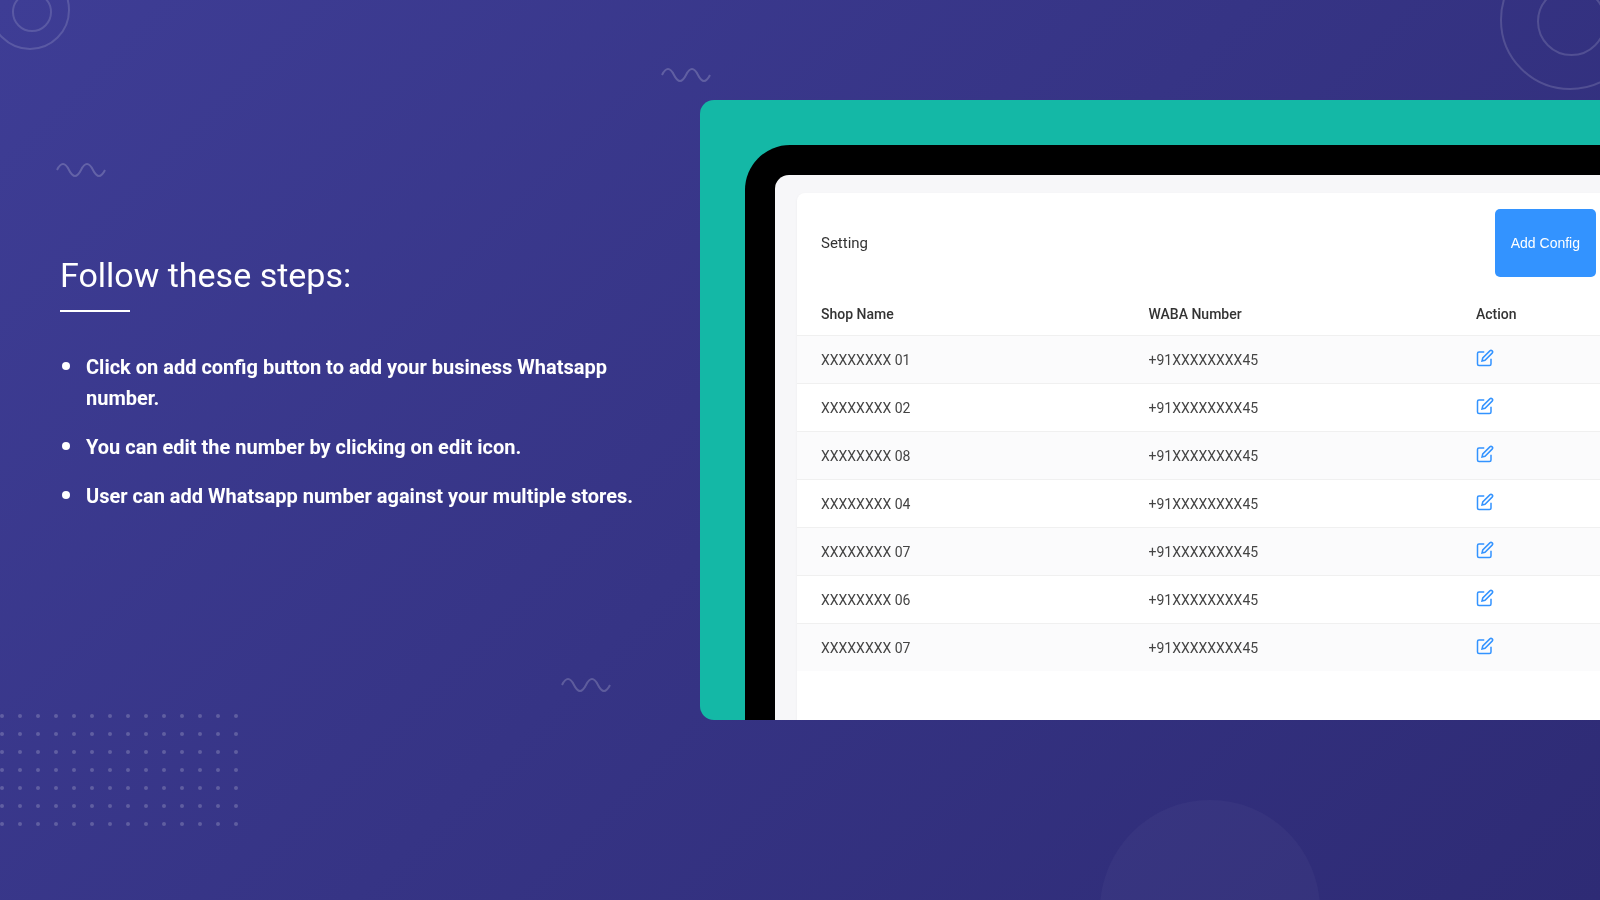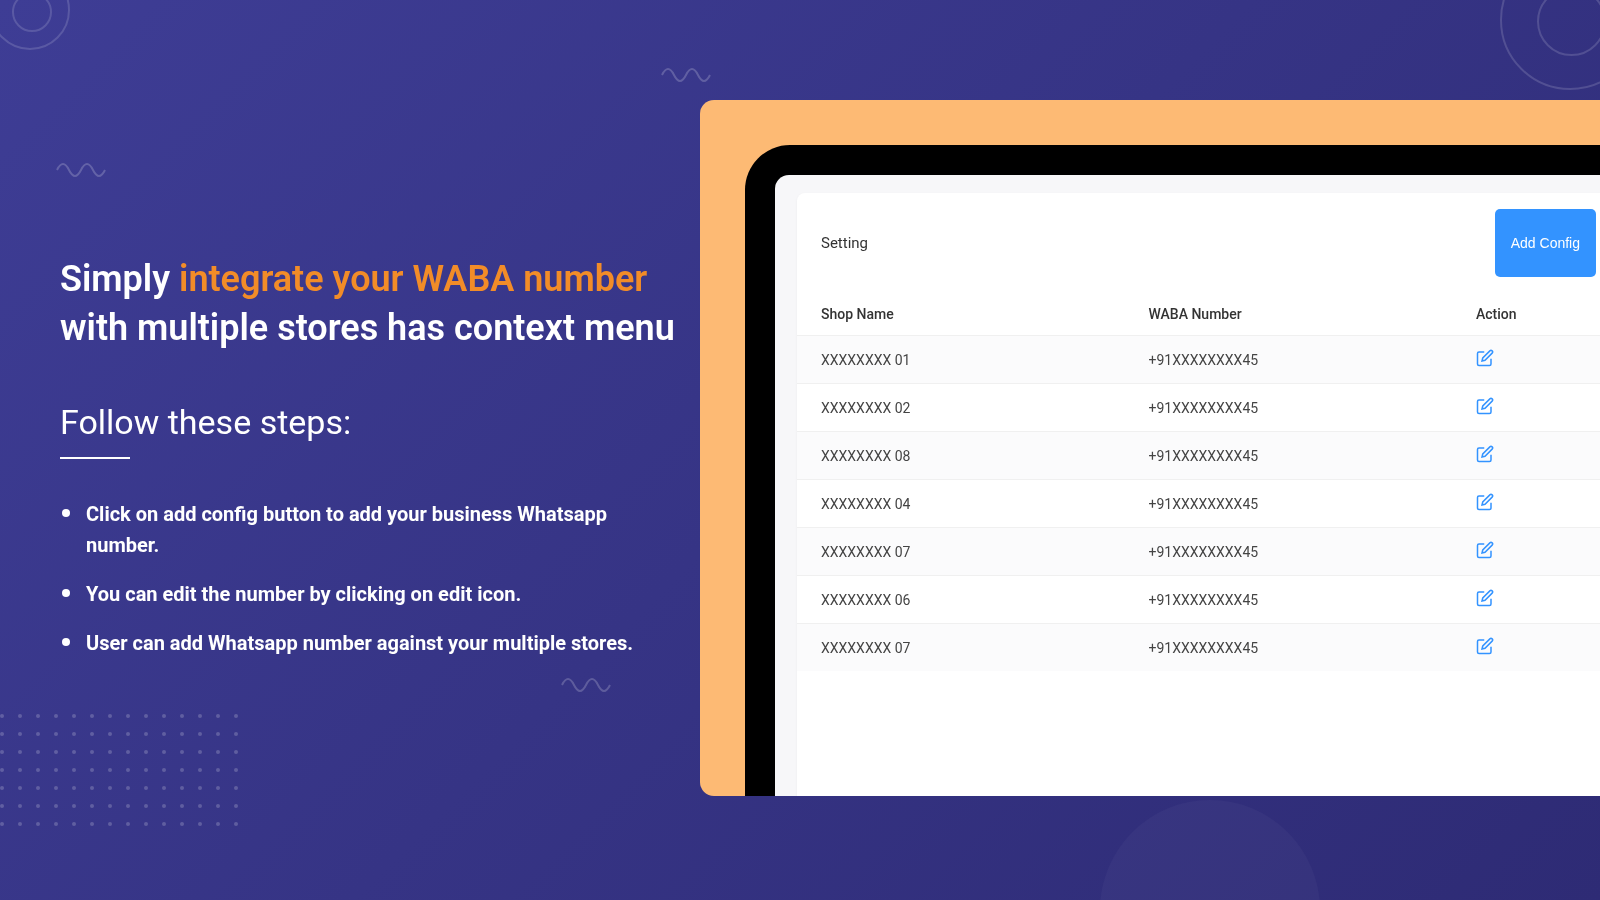--- a/index.html
+++ b/index.html
@@ -130,22 +130,22 @@
   background: #fff;
   border-radius: 50%;
 }
 
 
 .device-wrap {
   position: absolute;
   top: 100px;
   right: 0;
   width: 900px;
-  height: 696px;
-  background: #fdba74;
+  height: 620px;
+  background: #14b8a6;
   border-radius: 14px 0 0 14px;
   overflow: hidden;
 }
 .device-frame {
   position: absolute;
   top: 45px;
   left: 45px;
   right: -20px;
   bottom: -20px;
   background: #000;
@@ -321,23 +321,20 @@
     <span></span>
     <span></span>
     <span></span>
     <span></span>
     <span></span>
     <span></span>
     <span></span>
   </div>
 
 <div class="left-content">
-  <div class="headline">
-    <span>Simply </span><span class="highlight">integrate your WABA number</span><span> with multiple stores has context menu</span>
-  </div>
   <div class="subhead">Follow these steps:</div>
   <div class="underline"></div>
   <ul class="steps">
     <li>Click on add config button to add your business Whatsapp number.</li>
     <li>You can edit the number by clicking on edit icon.</li>
     <li>User can add Whatsapp number against your multiple stores.</li>
   </ul>
 </div>
 
 <div class="device-wrap">

